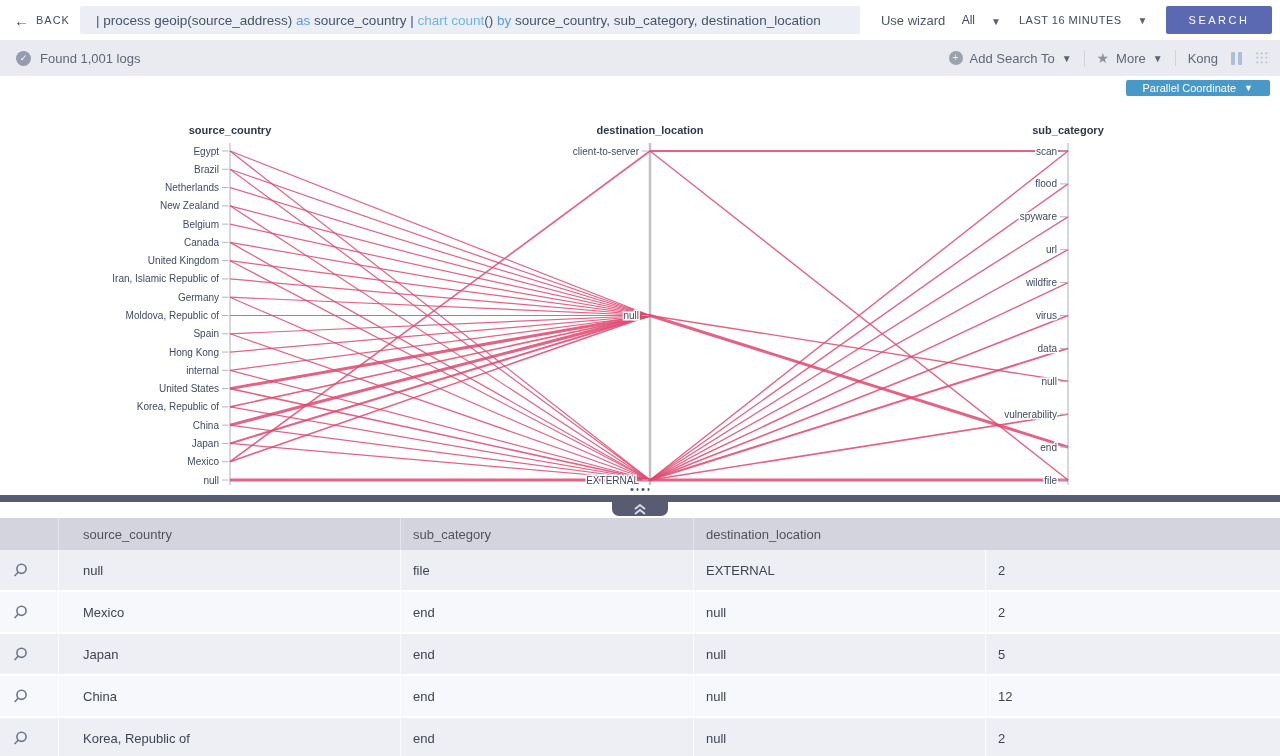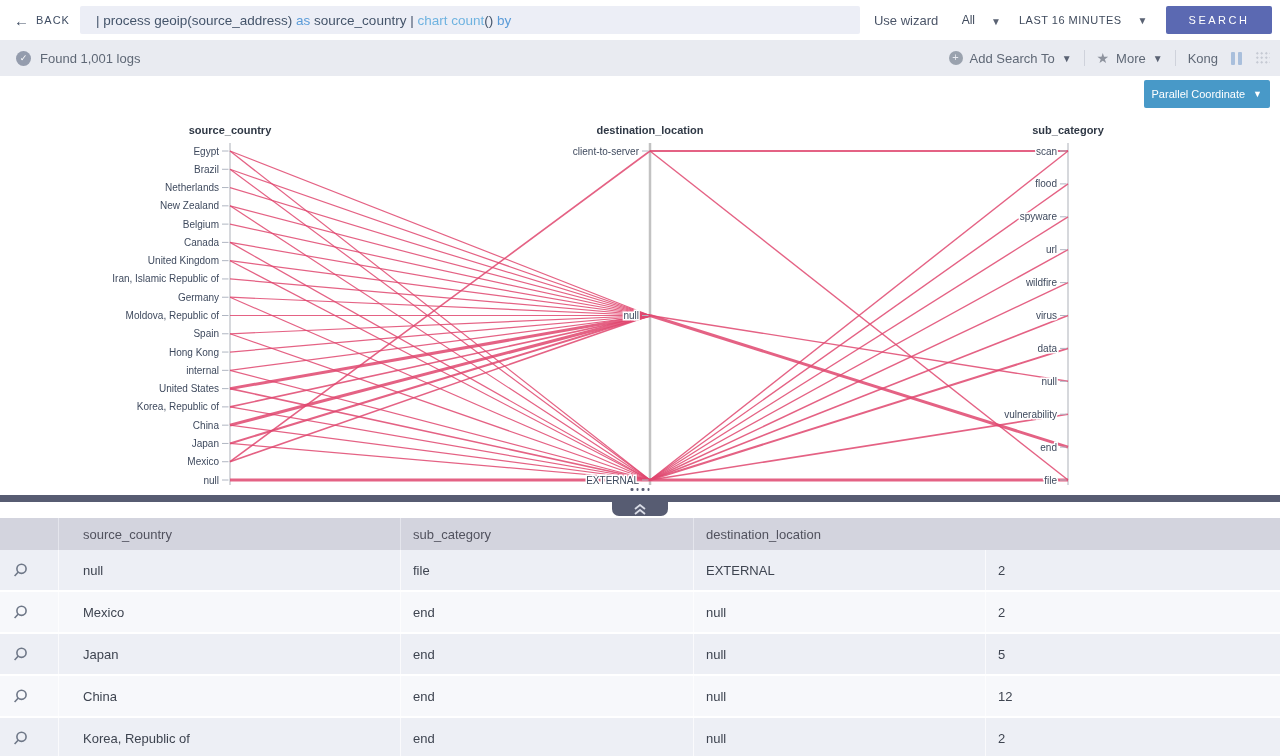--- a/index.html
+++ b/index.html
@@ -9,21 +9,21 @@
   
   .topbar { height:40px; background:#fff; display:flex; align-items:center; padding:0 8px 0 14px; }
   .back-btn { display:flex; align-items:center; gap:6px; color:#3f4d63; font-size:11px;
     letter-spacing:1px; cursor:pointer; margin-right:10px; white-space:nowrap; }
   .back-arrow { font-size:15px; line-height:1; }
   .query-box { flex:0 0 auto; width:780px; height:28px; background:#eceef6; border-radius:2px;
     display:flex; align-items:center; padding:0 16px; font-size:13.5px; overflow:hidden; white-space:pre; }
   .tok-base { color:#44546a; }
   .tok-kw { color:#5a9bd8; }
   .tok-fn { color:#6fb3e0; }
-  .use-wizard { margin-left:14px; font-size:13px; color:#4b5568; cursor:pointer; white-space:nowrap; }
+  .use-wizard { margin-left:21px; font-size:13px; color:#4b5568; cursor:pointer; white-space:nowrap; }
   .topbar-right { margin-left:auto; display:flex; align-items:center; gap:18px; }
   .dd { display:flex; align-items:flex-end; gap:16px; font-size:12px; color:#3f4a5c; cursor:pointer; white-space:nowrap; }
   .dd.time { font-size:11px; letter-spacing:.5px; }
   .caret { font-size:10px; color:#5a6273; }
   .search-btn { width:106px; height:28px; background:#5b69b2; color:#fff; border:none; border-radius:2px;
     font-size:11px; letter-spacing:2.5px; font-family:inherit; cursor:pointer; }
 
   
   .toolbar { height:36px; background:#e9ebf1; display:flex; align-items:center; padding:0 10px 0 16px;
     font-size:13px; color:#5f6876; }
@@ -37,23 +37,23 @@
   .star-ic { color:#8e939e; font-size:14px; }
   .tb-div { width:1px; height:16px; background:#cfd2db; }
   .chart-word { color:#5f6876; }
   .view-ic1 { display:flex; gap:3px; align-items:flex-end; cursor:pointer; padding:1px; }
   .view-ic1 i { display:block; width:4px; height:13px; background:#a9bfdc; border-radius:1px; }
   .view-ic2 { width:15px; height:14px; cursor:pointer; opacity:.8;
     background-image:radial-gradient(#b9bdc9 1.1px, transparent 1.2px); background-size:4.5px 4.5px; }
 
   
   .chart-section { position:relative; height:419px; background:#fff; }
-  .chart-type-btn { position:absolute; top:4px; right:10px; height:28px; background:#4899c8; color:#fff;
+  .chart-type-btn { position:absolute; top:4px; right:10px; height:16px; background:#4899c8; color:#fff;
     border:none; border-radius:2px; font-size:11px; font-family:inherit; display:flex; align-items:center;
-    gap:8px; padding:0 8px; cursor:pointer; }
+    gap:8px; padding:0 17px; cursor:pointer; }
   .chart-type-btn .caret { color:#fff; font-size:9px; }
   svg text { font-family:"Liberation Sans", sans-serif; }
   .axis-title { font-size:11px; font-weight:bold; fill:#2f3845; }
   .axis-label { font-size:10px; fill:#3f4a5e; paint-order:stroke; stroke:#ffffff; stroke-width:3px; }
 
   
   .divider-section { position:relative; height:23px; background:#fff; }
   .drag-dots { position:absolute; top:-7px; left:50%; transform:translateX(-50%); display:flex; gap:3px; }
   .drag-dots i { width:2.5px; height:2.5px; background:#5a5f76; border-radius:50%; display:block; }
   .divider-bar { position:absolute; top:0; left:0; right:0; height:7px; background:#575c72; cursor:row-resize; }
@@ -77,21 +77,21 @@
   .mag-btn { background:none; border:none; cursor:pointer; padding:2px; line-height:0; }
 </style>
 </head>
 <body>
 
 <div class="topbar">
   <div class="back-btn">
     <span class="back-arrow">←</span>
     <span>BACK</span>
   </div>
-  <div class="query-box" id="query-text"><span class="tok-base">| process geoip(source_address) </span><span class="tok-kw">as</span><span class="tok-base"> source_country </span><span class="tok-base">| </span><span class="tok-fn">chart count</span><span class="tok-base">() </span><span class="tok-kw">by</span></div>
+  <div class="query-box" id="query-text"><span class="tok-base">| process geoip(source_address) </span><span class="tok-kw">as</span><span class="tok-base"> source_country </span><span class="tok-base">| </span><span class="tok-fn">chart count</span><span class="tok-base">() </span><span class="tok-kw">by</span><span class="tok-base"> source_country, sub_category, destination_location</span></div>
   <span class="use-wizard">Use wizard</span>
   <div class="topbar-right">
     <div class="dd">
       <span>All</span>
       <span class="caret">▼</span>
     </div>
     <div class="dd time">
       <span>LAST 16 MINUTES</span>
       <span class="caret">▼</span>
     </div>

